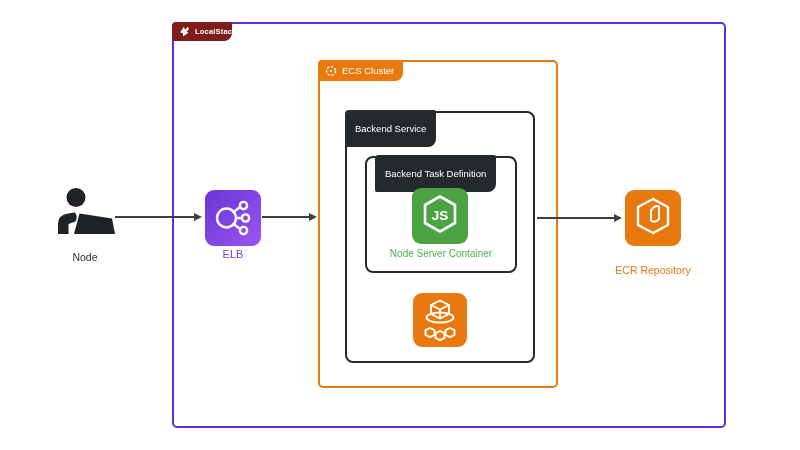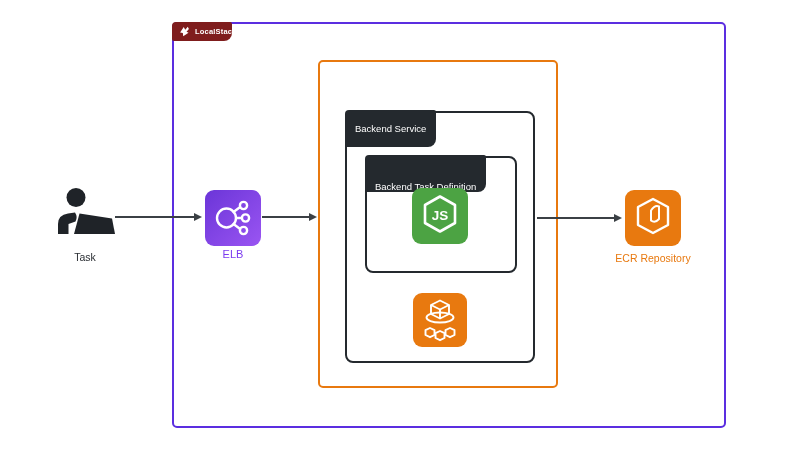--- a/index.html
+++ b/index.html
@@ -10,33 +10,33 @@
   .outer-box { left:172px; top:22px; width:554px; height:406px; border:2px solid #5B2EE0; border-radius:5px; }
   .ecs-cluster-box { left:318px; top:60px; width:240px; height:328px; border:2px solid #E8790F; border-radius:5px; }
   .backend-service-box { left:345px; top:111px; width:190px; height:252px; border:2px solid #24292E; border-radius:8px; }
   .task-def-box { left:365px; top:156px; width:152px; height:117px; border:2px solid #24292E; border-radius:8px; }
 
   .tab { position:absolute; display:flex; align-items:center; gap:5px; color:#fff; white-space:nowrap; }
   .tab-localstack { left:172px; top:22px; width:60px; height:19px; background:#7f1d1d; border-radius:4px 2px 8px 2px; font-size:7.5px; font-weight:bold; padding:0 7px; letter-spacing:0.2px; }
   .tab-ecs { left:318px; top:60px; height:21px; background:#E8790F; border-radius:4px 2px 8px 2px; font-size:9.5px; padding:0 9px 0 7px; }
   .tab-dark { background:#24292E; height:37px; border-radius:4px 2px 8px 2px; font-size:9.5px; padding:0 10px; }
   .tab-backend-service { left:345px; top:110px; }
-  .tab-task-def { left:365px; top:155px;align-items:flex-end; }
+  .tab-task-def { left:375px; top:155px; }
 
   .icon-card { position:absolute; border-radius:9px; display:flex; align-items:center; justify-content:flex-end; }
   .elb-card { left:205px; top:190px; width:56px; height:56px; background:linear-gradient(135deg,#6b35d8,#9a55f2); }
   .node-card { left:412px; top:188px; width:56px; height:56px; background:#4CA343; }
   .ecs-card { left:413px; top:293px; width:54px; height:54px; background:#E8790F; }
   .ecr-card { left:625px; top:190px; width:56px; height:56px; background:#E8790F; }
 
   .node-label { position:absolute; text-align:center; }
   .lbl-user { left:35px; top:251px; width:100px; font-size:10.5px; color:#2A2E33; }
   .lbl-elb  { left:205px; top:248px; width:56px; font-size:11px; color:#7B3BEF; }
   .lbl-node { left:365px; top:248px; width:152px; font-size:10px; color:#4CAF50; }
-  .lbl-ecr  { left:595px; top:252px; width:116px; font-size:10.5px; color:#E8790F; }
+  .lbl-ecr  { left:595px; top:264px; width:116px; font-size:10.5px; color:#E8790F; }
 
   .user-wrap { position:absolute; left:55px; top:187px; width:60px; height:59px; }
 
   .arrow { position:absolute; height:2px; background:#3B4045; }
   .arrow::after { content:""; position:absolute; right:-7px; top:-3.5px; width:0; height:0;
     border-left:8px solid #3B4045; border-top:4.5px solid transparent; border-bottom:4.5px solid transparent; }
   .arrow-1 { left:115px; top:216px; width:80px; }
   .arrow-2 { left:262px; top:216px; width:48px; }
   .arrow-3 { left:537px; top:217px; width:78px; }
 
@@ -54,37 +54,46 @@
 
   <div class="tab tab-localstack">
     <span>
       <svg width="11" height="11" viewBox="0 0 12 12">
         <path d="M1.2,7.2 L5.2,1.2 L6.8,4.0 L9.6,0.8 L10.8,3.4 L8.2,6.2 L10.4,7.4 L4.6,11.2 L4.2,7.6 Z" fill="#ffffff"></path>
       </svg>
     </span>
     <span>LocalStack</span>
   </div>
 
+  <div class="tab tab-ecs">
+    <span>
+      <svg width="12" height="12" viewBox="0 0 12 12">
+        <circle cx="6" cy="6" r="4.4" fill="none" stroke="#ffffff" stroke-width="1.4" stroke-dasharray="2.4 1.6"></circle>
+        <circle cx="6" cy="6" r="1.1" fill="#ffffff"></circle>
+      </svg>
+    </span>
+    <span>ECS Cluster</span>
+  </div>
 
   <div class="tab tab-dark tab-backend-service">
     <span>Backend Service</span>
   </div>
 
   <div class="tab tab-dark tab-task-def">
     <span>Backend Task Definition</span>
   </div>
 
   <div class="user-wrap">
     <svg width="60" height="59" viewBox="0 0 60 59">
       <circle cx="21" cy="10.5" r="9.5" fill="#1F2328"></circle>
       <path d="M3,47 L3,37 Q3,28 13,26.5 L20,25.5 Q23,30 20.5,34.5 L13.5,37 L13.5,47 Z" fill="#1F2328"></path>
       <path d="M19,47 L24.5,26.5 L57,31.5 L60,47 Z" fill="#1F2328"></path>
     </svg>
   </div>
-  <div class="node-label lbl-user">Task</div>
+  <div class="node-label lbl-user">Node</div>
 
   <div class="icon-card elb-card">
     <svg width="56" height="56" viewBox="0 0 56 56">
       <g stroke="#ffffff" stroke-width="2.4" fill="none" stroke-linecap="round">
         <circle cx="21.5" cy="28" r="9.5"></circle>
         <line x1="28.5" y1="22" x2="34.5" y2="17.5"></line>
         <line x1="31" y1="28" x2="36.5" y2="28"></line>
         <line x1="28.5" y1="34" x2="34.5" y2="38.5"></line>
         <circle cx="38.5" cy="15.5" r="3.6"></circle>
         <circle cx="40.5" cy="28" r="3.6"></circle>
@@ -93,20 +102,21 @@
     </svg>
   </div>
   <div class="node-label lbl-elb">ELB</div>
 
   <div class="icon-card node-card">
     <svg width="56" height="56" viewBox="0 0 56 56">
       <polygon points="28,8.5 43,17 43,35 28,43.5 13,35 13,17" fill="none" stroke="#ffffff" stroke-width="2.6" stroke-linejoin="round"></polygon>
       <text x="28" y="31.5" text-anchor="middle" font-family="Liberation Sans, sans-serif" font-size="13.5" font-weight="bold" fill="#ffffff">JS</text>
     </svg>
   </div>
+  <div class="node-label lbl-node">Node Server Container</div>
 
   <div class="icon-card ecs-card">
     <svg width="54" height="54" viewBox="0 0 54 54">
       <g stroke="#ffffff" stroke-width="1.9" fill="none" stroke-linejoin="round">
         <ellipse cx="27" cy="24.5" rx="13.5" ry="5"></ellipse>
         <polygon points="27,7.5 36,12 36,21 27,25.5 18,21 18,12"></polygon>
         <polyline points="18,12 27,16.5 36,12"></polyline>
         <line x1="27" y1="16.5" x2="27" y2="25.5"></line>
         <polygon points="17,35 21.5,37.2 21.5,42 17,44.2 12.5,42 12.5,37.2"></polygon>
         <polygon points="27,38 31.5,40.2 31.5,45 27,47.2 22.5,45 22.5,40.2"></polygon>

